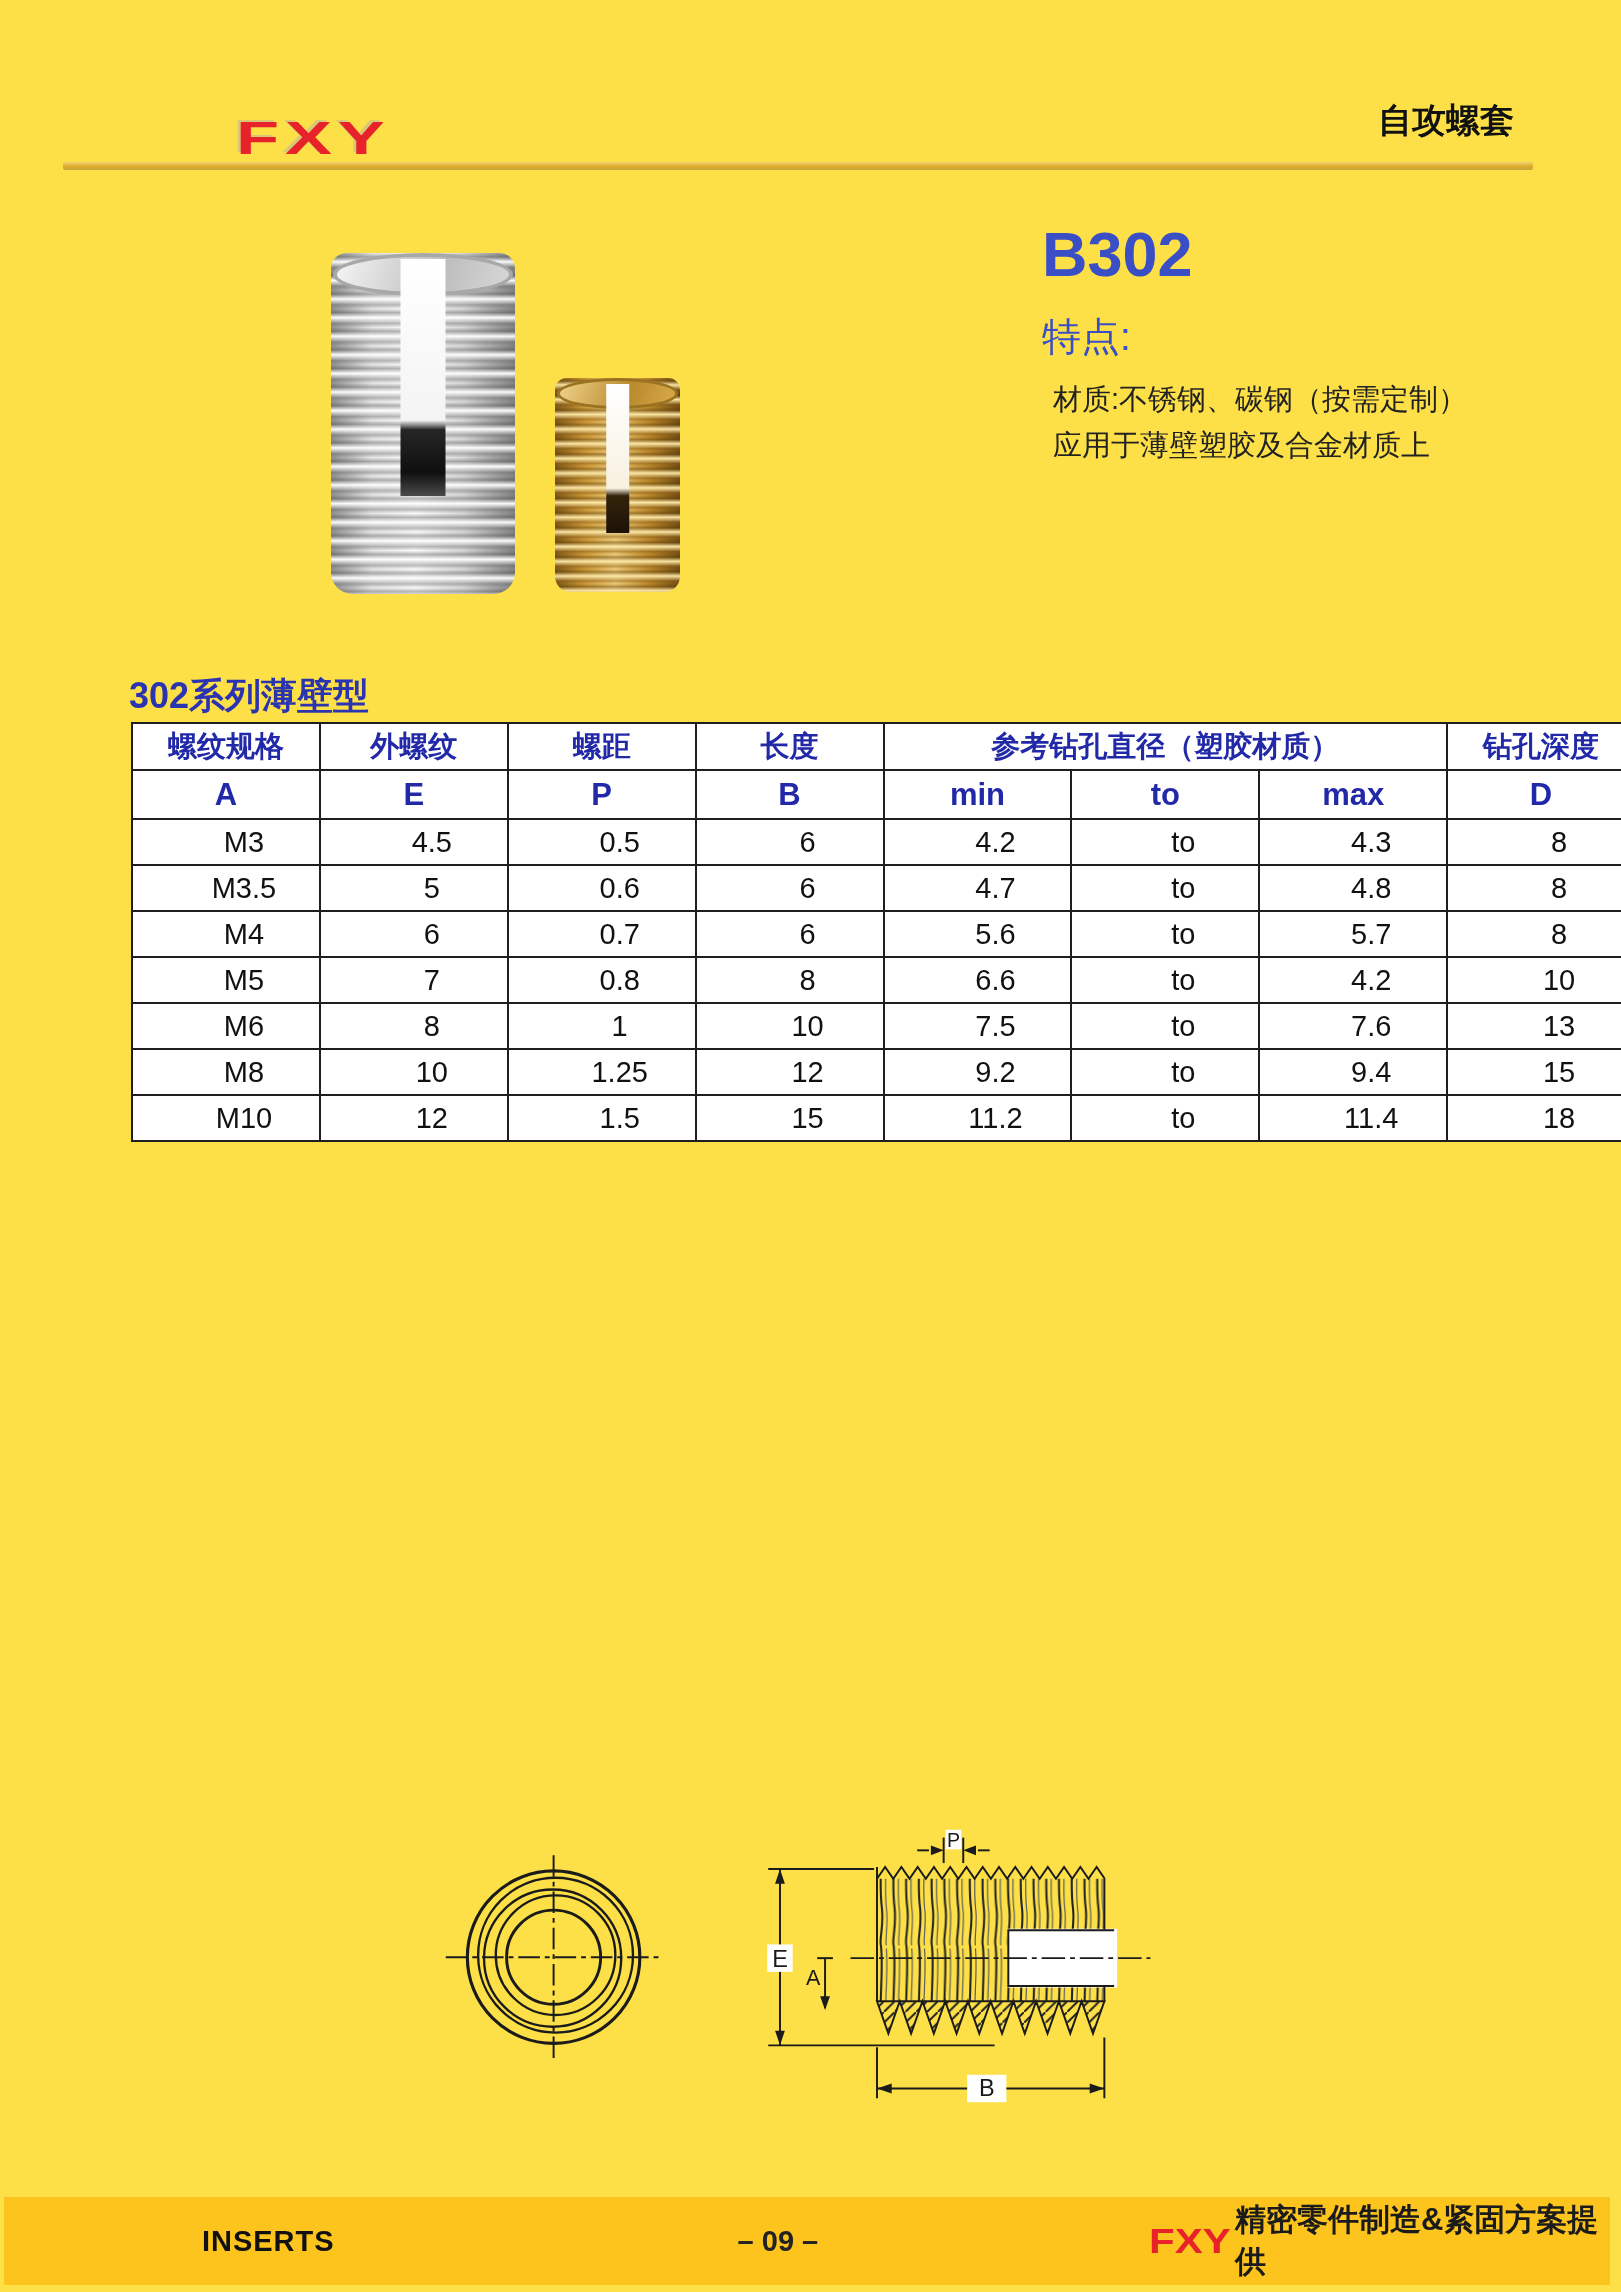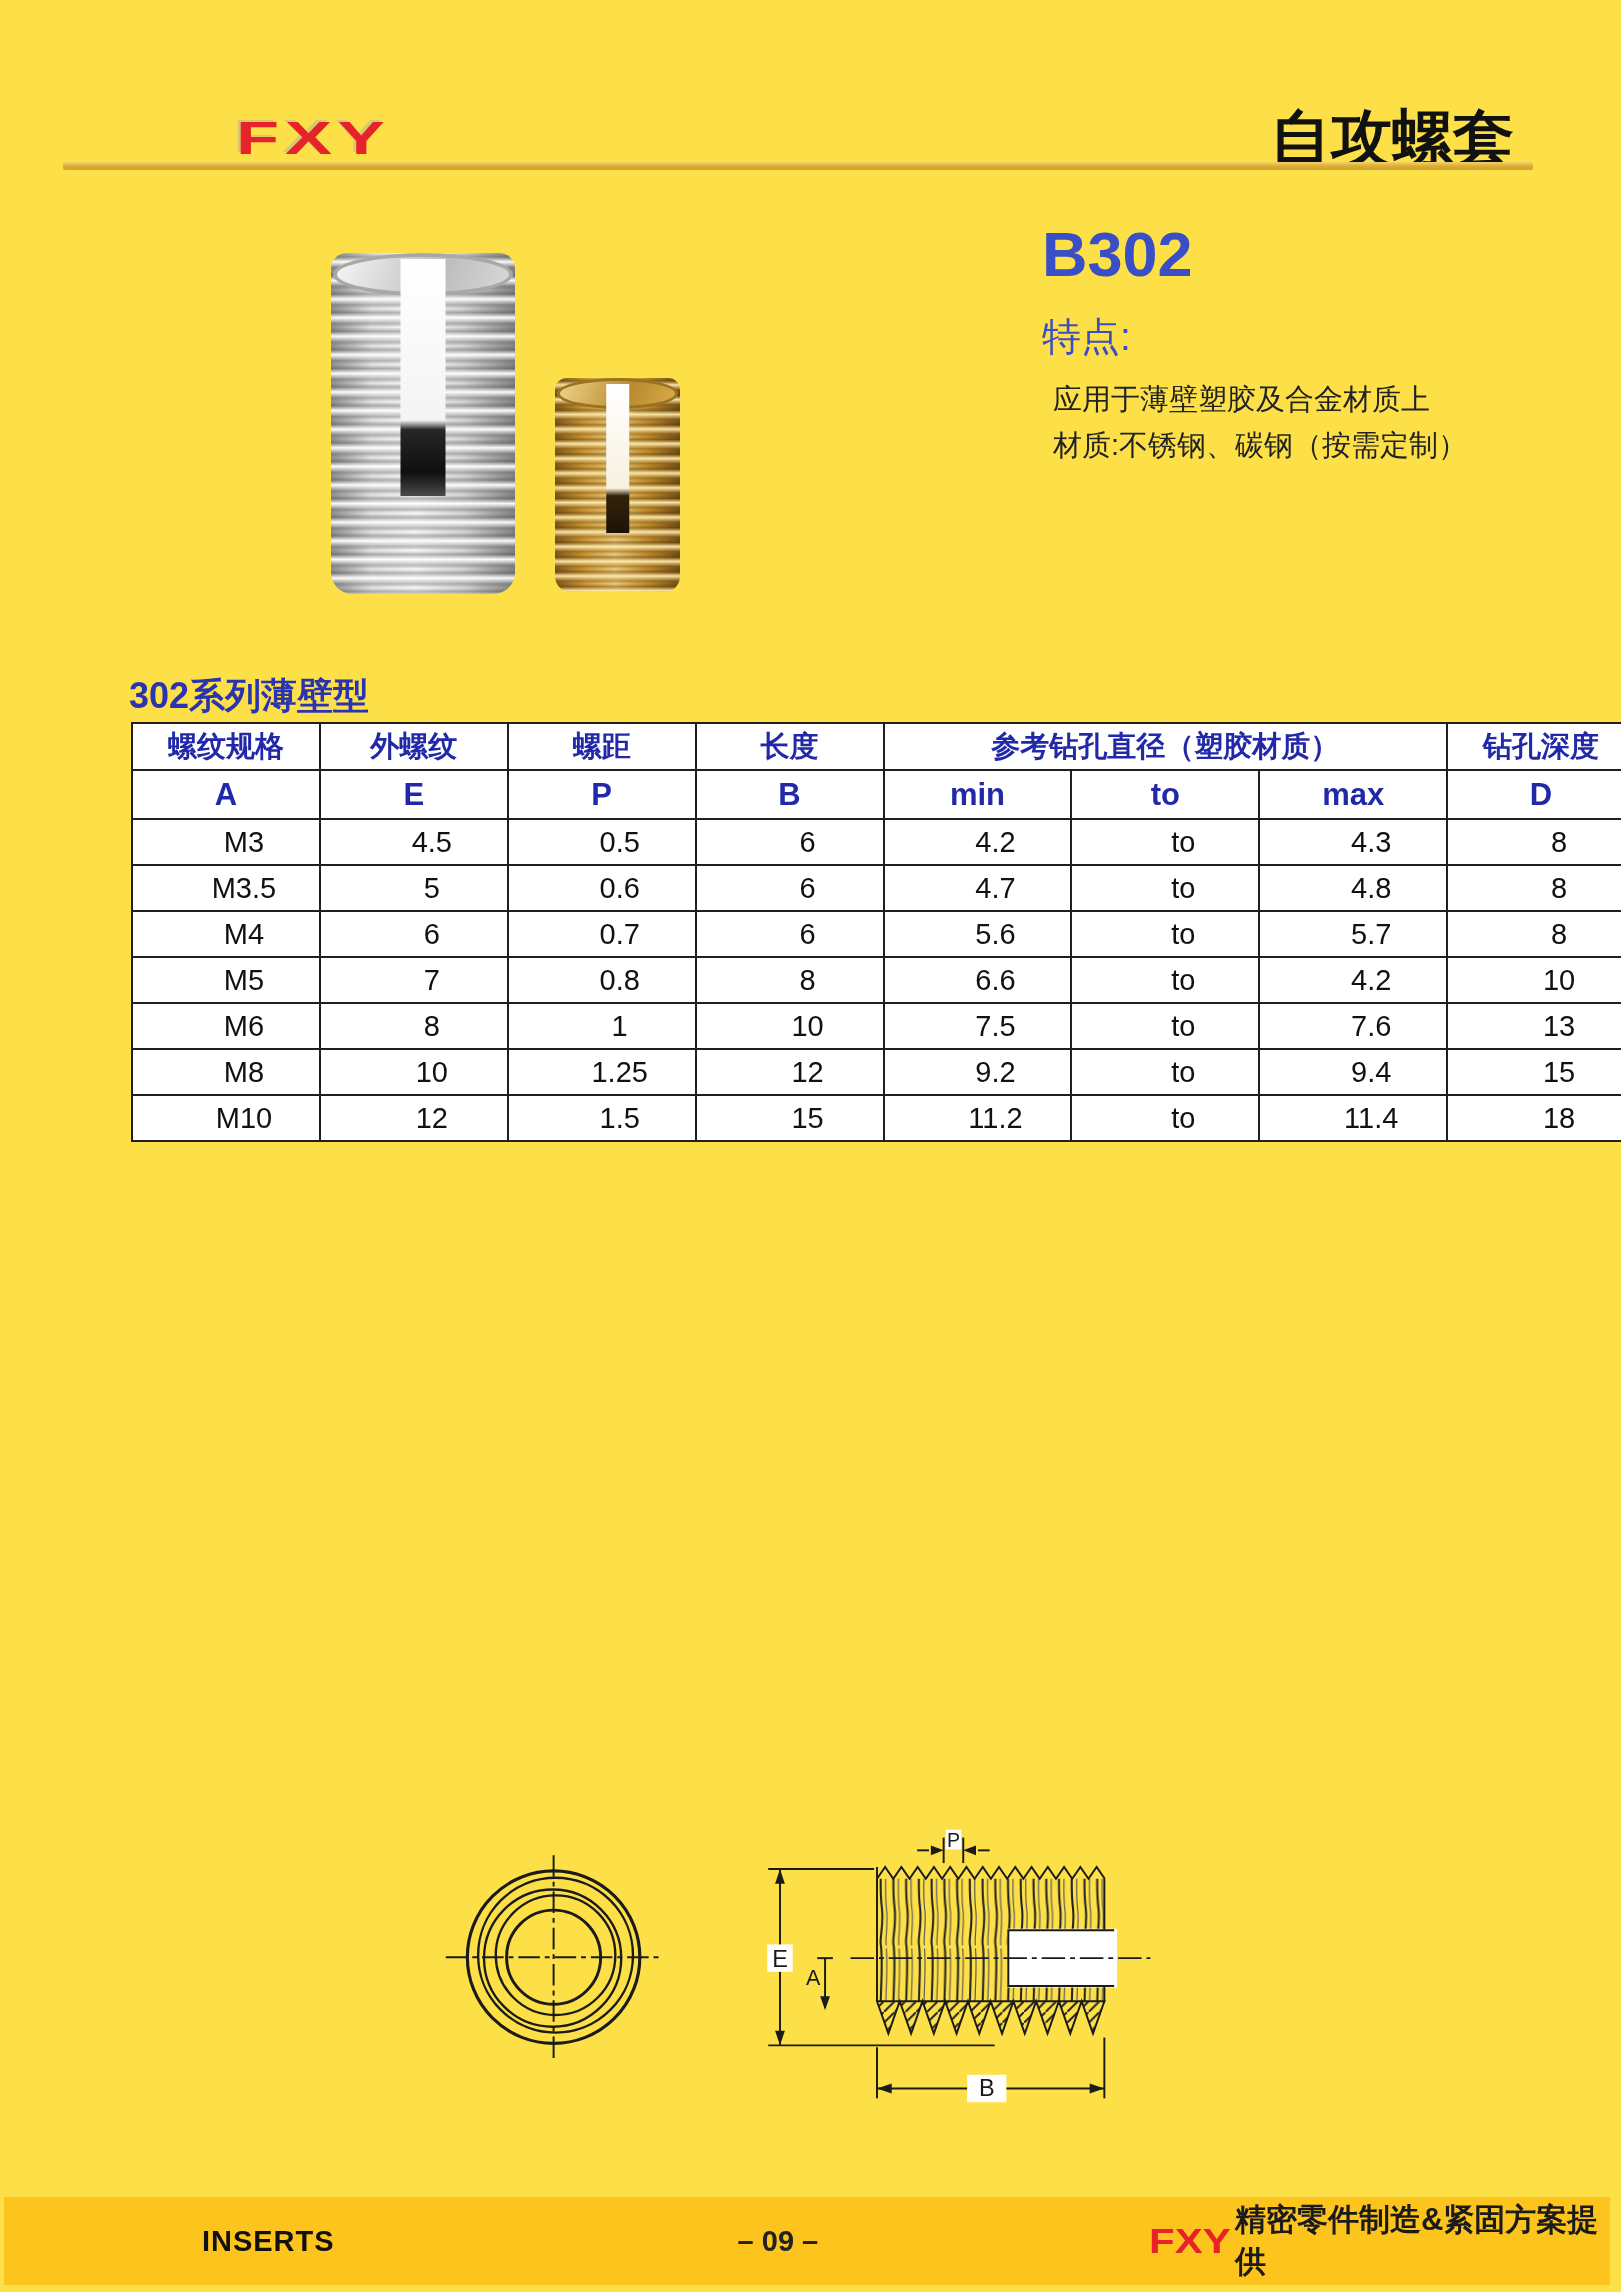--- a/index.html
+++ b/index.html
@@ -3,21 +3,21 @@
 <meta charset="utf-8">
 <style>
   html,body{margin:0;padding:0;background:#ffffff;}
   body{font-family:"Liberation Sans","DejaVu Sans",sans-serif;}
   .page{position:relative;width:1621px;height:2293px;background:#fde047;overflow:hidden;}
 
   
   .brand-logo{position:absolute;left:236px;top:110px;font-size:47px;font-weight:900;
     color:#e7222b;letter-spacing:3.9px;transform:scaleX(1.5);transform-origin:left top;
     text-shadow:-2px -2px 0 rgba(170,170,170,.45);}
-  .header-title{position:absolute;right:107px;top:98px;font-size:61px;font-weight:600;color:#111;}
+  .header-title{position:absolute;right:107px;top:98px;font-size:34px;font-weight:600;color:#111;}
   .header-rule{position:absolute;left:63px;top:162px;width:1470px;height:7.8px;
     background:linear-gradient(180deg,#f0d succumb;);
     background:linear-gradient(180deg,#f0d273,#ddab29 55%,#c9a43c);border-radius:2px;}
 
   
   .photo{position:absolute;left:0;top:0;}
   .insert{position:absolute;}
   .silver{left:331px;top:253px;width:184px;height:341px;border-radius:15.7px 15.7px 21.6px 21.6px;
     background:
       repeating-linear-gradient(180deg, rgba(255,255,255,0) 0px, rgba(70,70,70,.38) 3.9px,
@@ -81,22 +81,22 @@
     </div>
     <div class="insert brass">
       <div class="rim brass-rim"></div>
       <div class="slot brass-slot"></div>
     </div>
   </div>
 
   <div class="code-heading">B302</div>
   <div class="features-heading">特点:</div>
   <div class="feature-lines">
+    <div class="feature">材质:不锈钢、碳钢（按需定制）</div>
     <div class="feature">应用于薄壁塑胶及合金材质上</div>
-    <div class="feature">材质:不锈钢、碳钢（按需定制）</div>
   </div>
 
   <div class="section-title">302系列薄壁型</div>
   <table class="spec">
     <colgroup>
       <col>
         <col>
         <col>
         <col>
         <col>

